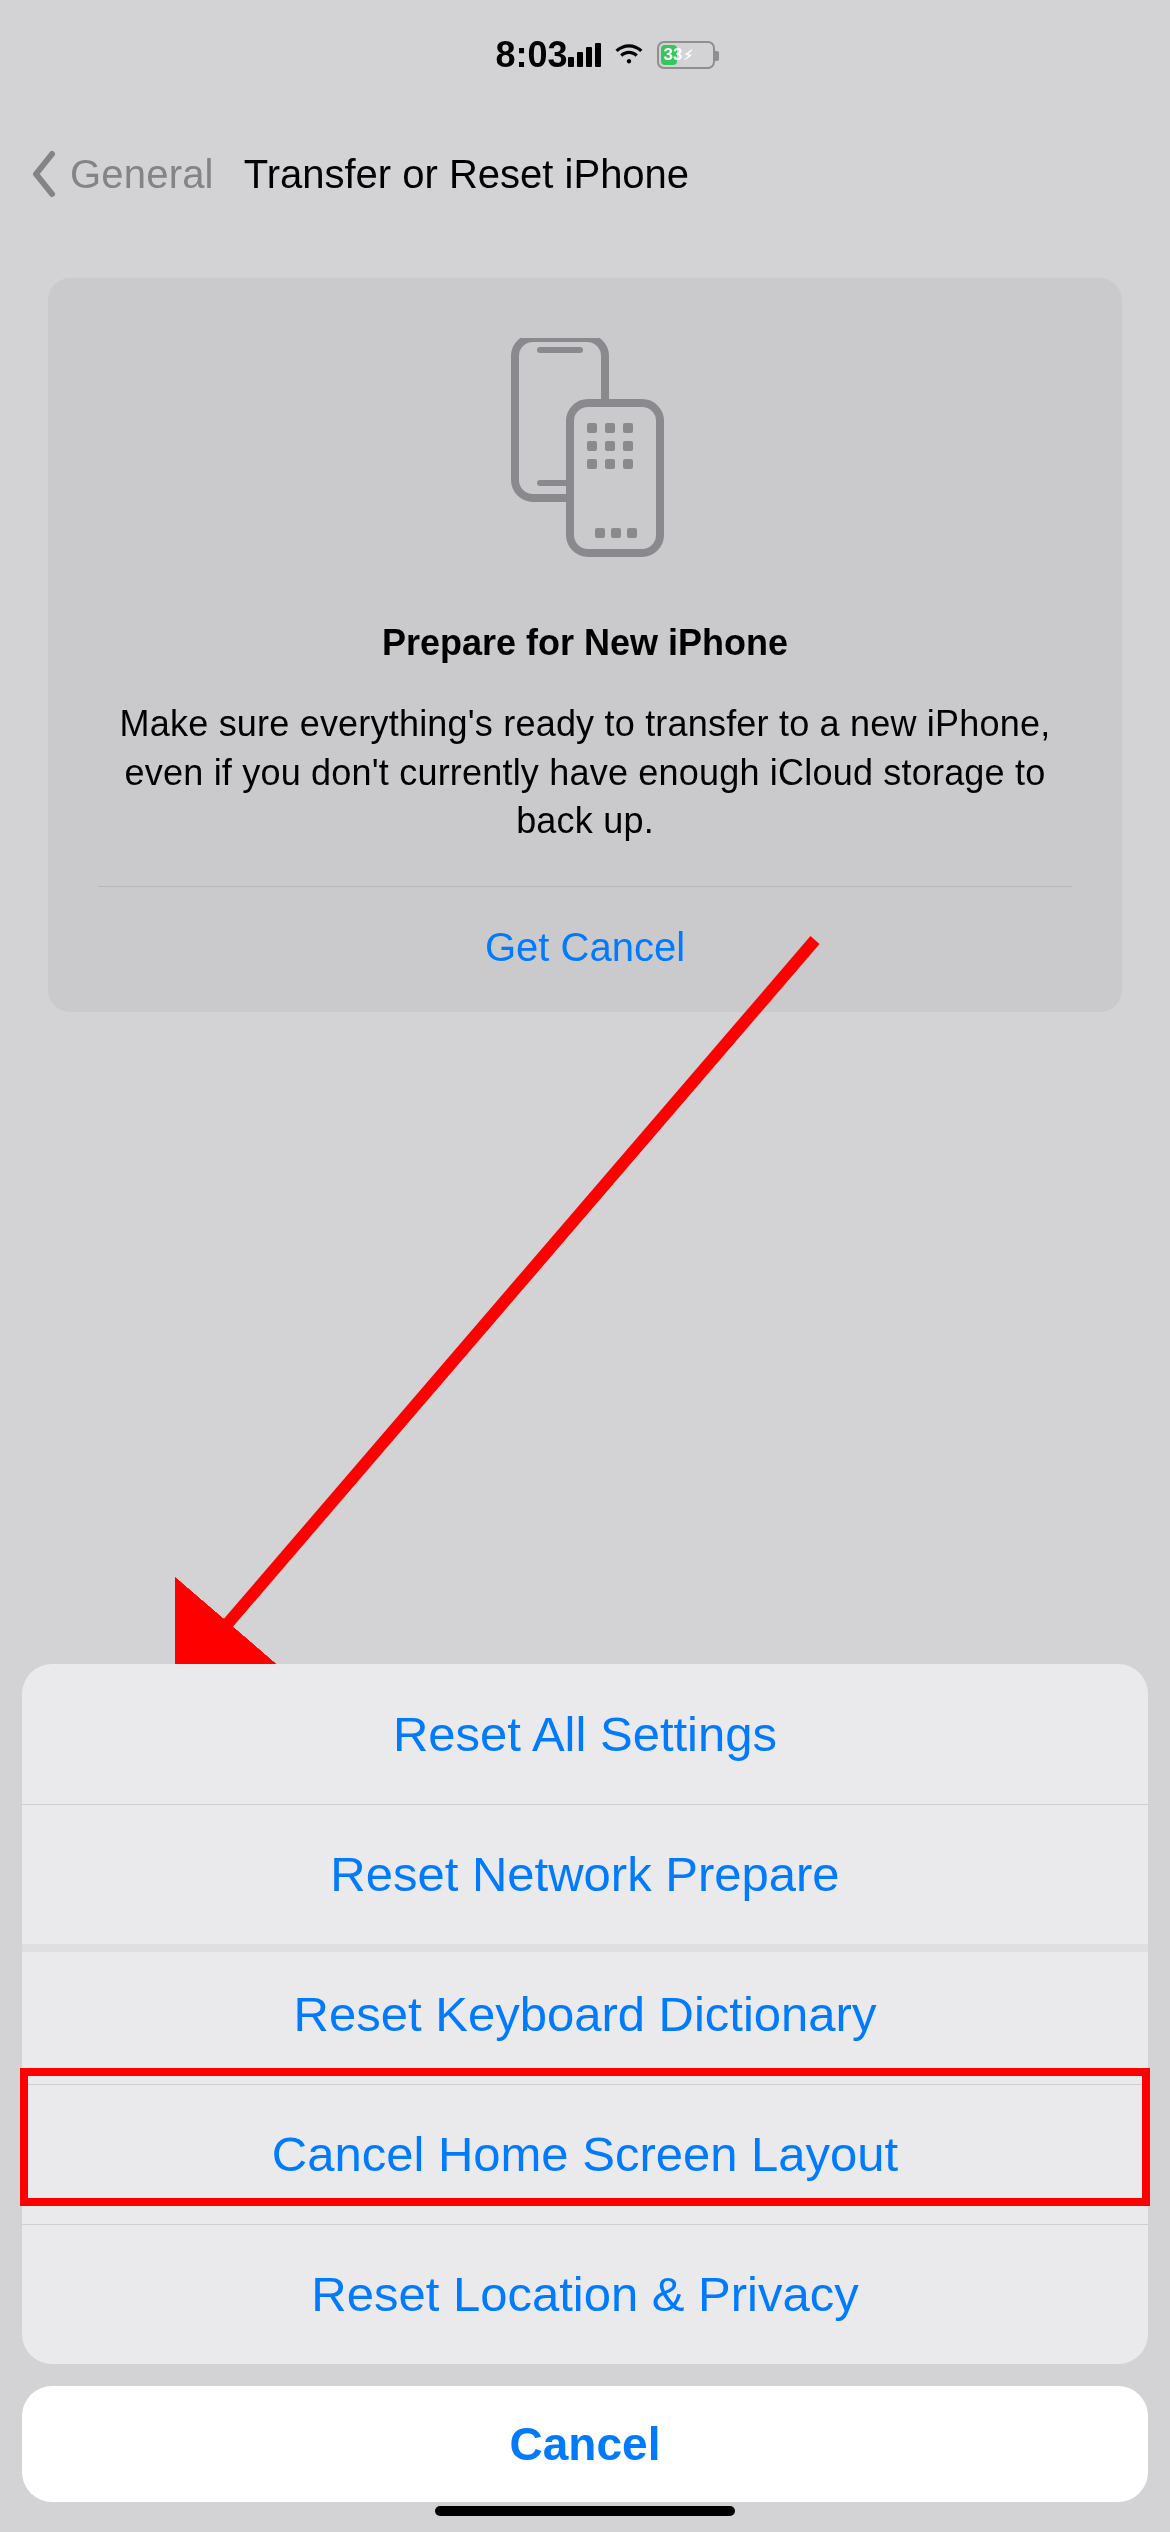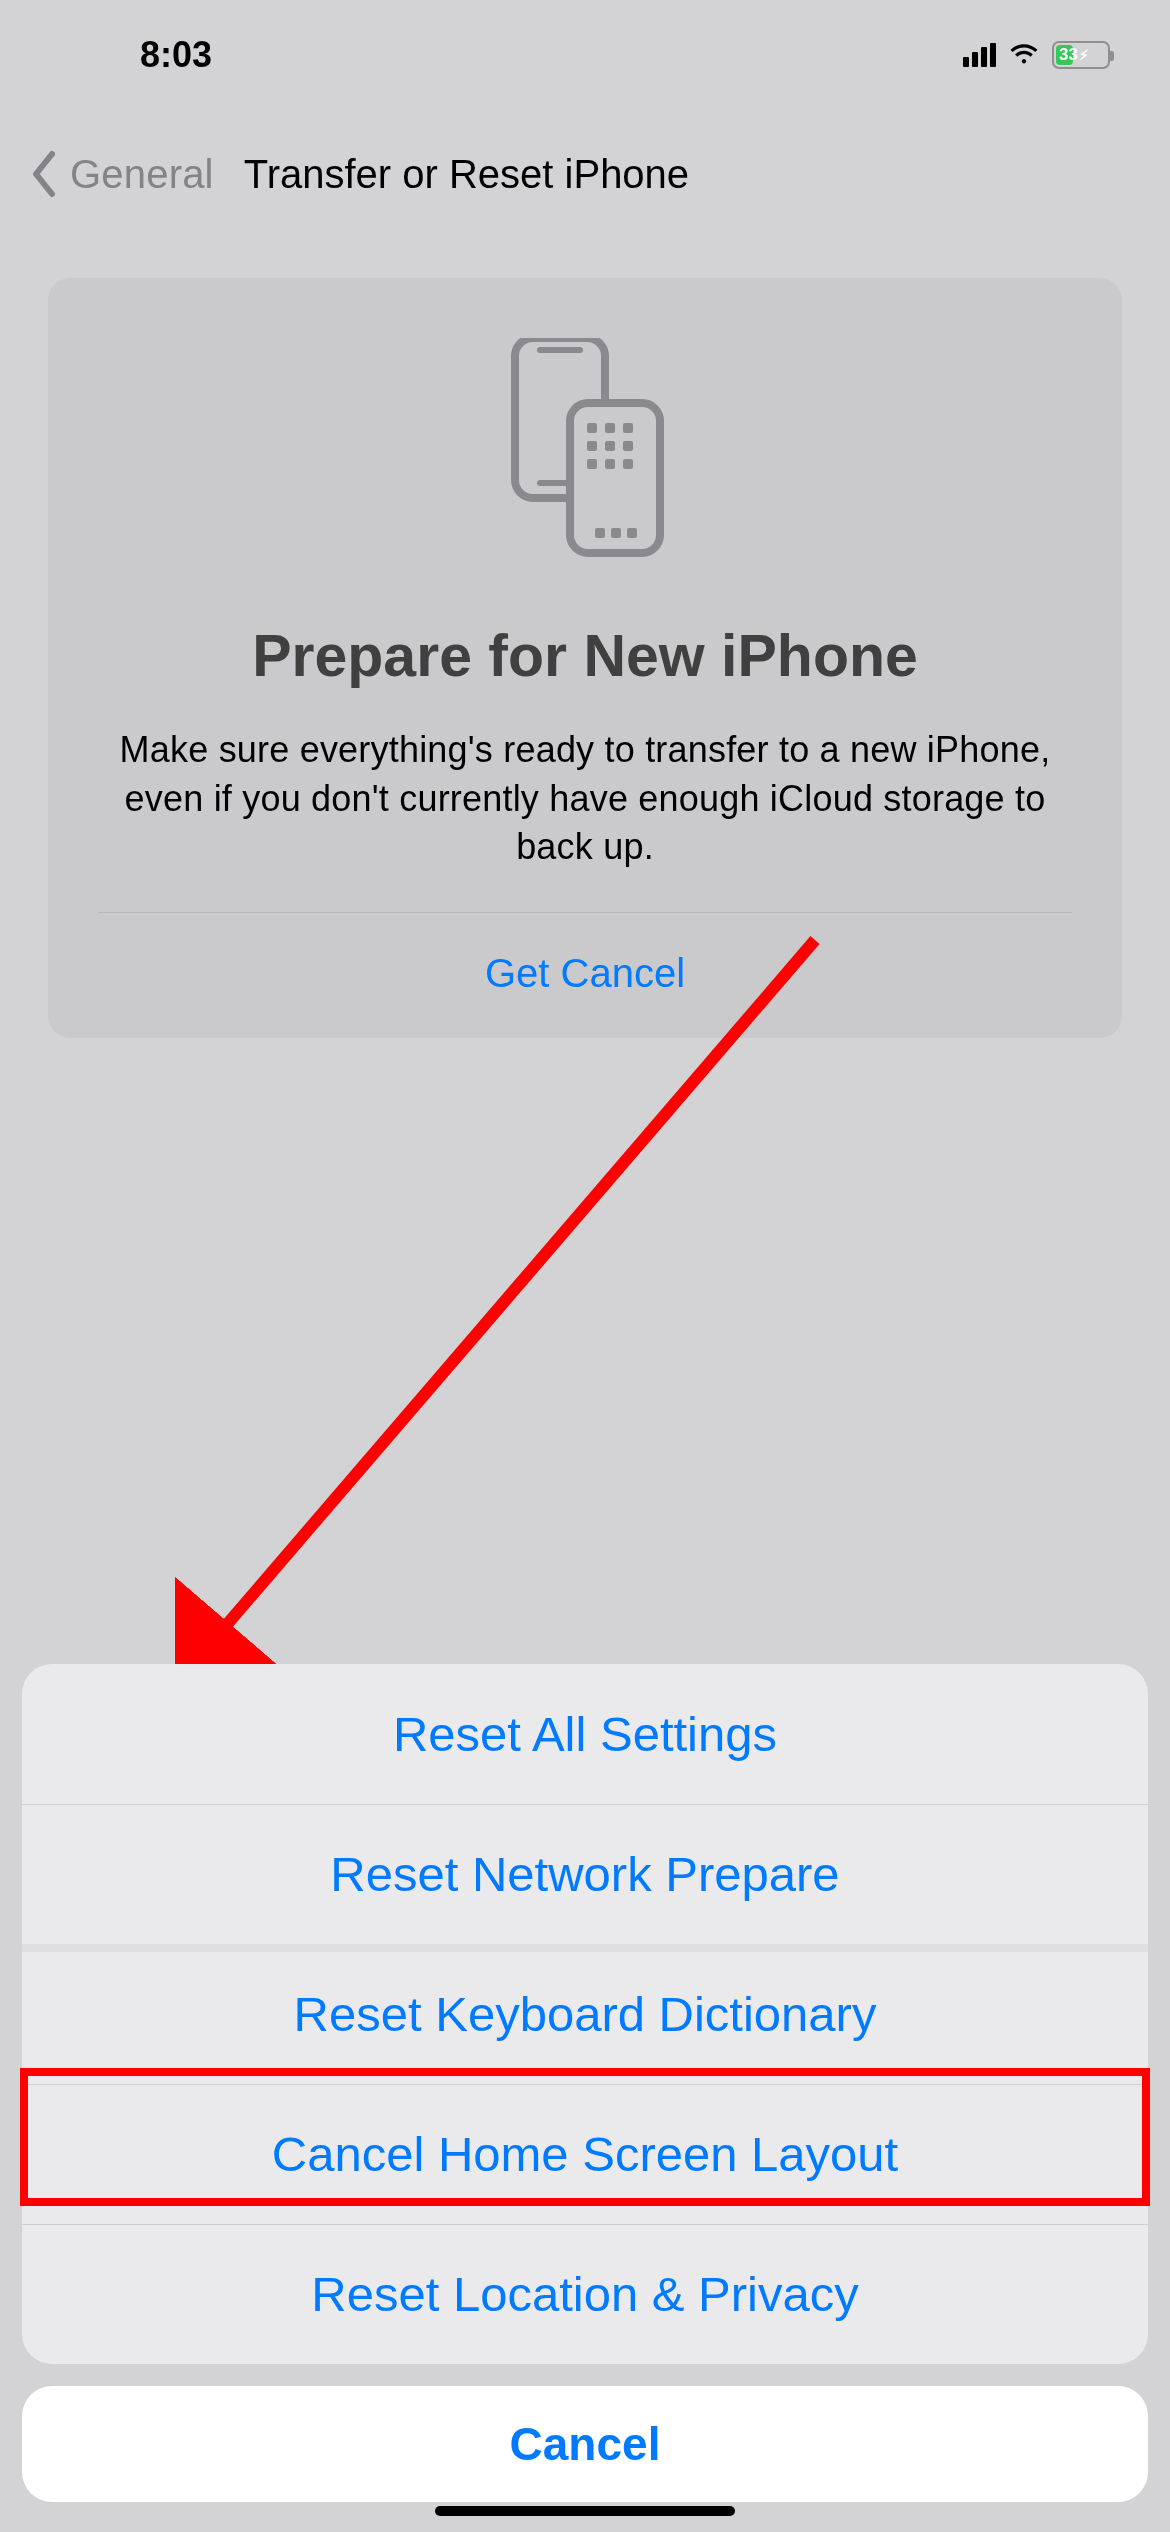--- a/index.html
+++ b/index.html
@@ -15,24 +15,23 @@
       height: 2532px;
       background: #d3d3d5;
       position: relative;
       overflow: hidden;
     }
 
     
     .status-bar {
       height: 110px;
       display: flex;
-      justify-content: space-between;
+      justify-content: center;
       align-items: center;
       padding: 0 60px 0 100px;
-      margin-left: 40px;
     }
 
     .status-time {
       font-size: 36px;
       font-weight: 600;
       color: #000;
     }
 
     .status-right {
       display: flex;
@@ -152,23 +151,23 @@
       text-align: center;
     }
 
     .prepare-icon {
       width: 160px;
       height: 220px;
       margin: 0 auto 60px auto;
     }
 
     .prepare-title {
-      font-size: 59px;
+      font-size: 36px;
       font-weight: 700;
-      color: #404040;
+      color: #000000;
       margin-bottom: 36px;
     }
 
     .prepare-desc {
       font-size: 36px;
       line-height: 1.35;
       color: #000;
       letter-spacing: 0.2px;
     }
 

